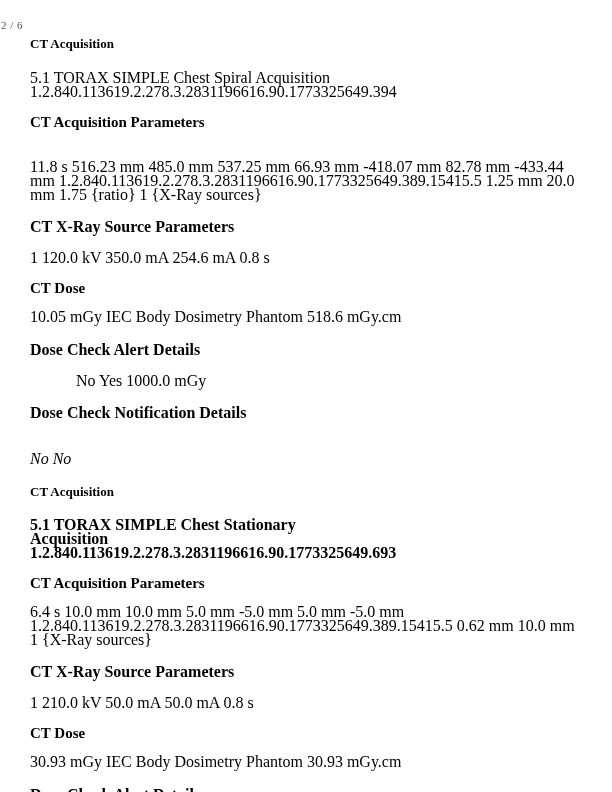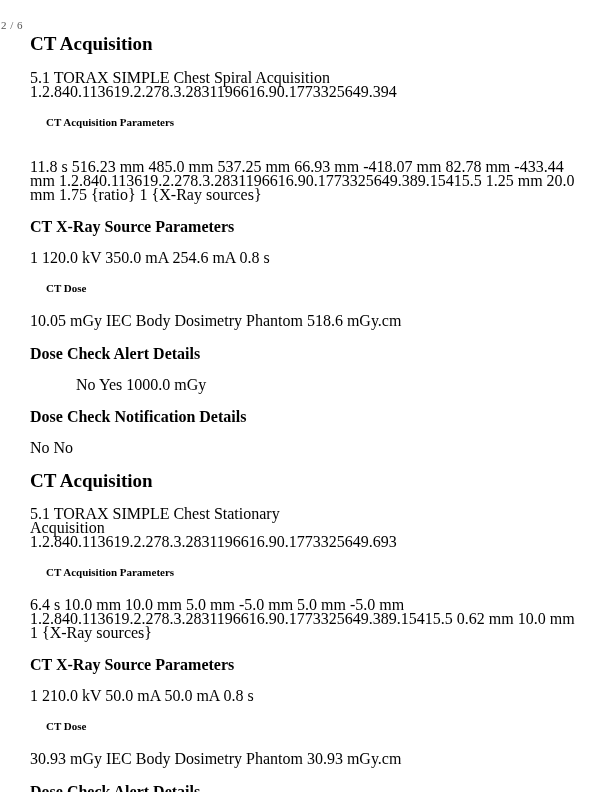--- a/index.html
+++ b/index.html
@@ -24,29 +24,29 @@
       font-family: "Liberation Serif", serif;
       letter-spacing: 0.5px;
     }
     .content {
       position: absolute;
       left: 30px;
       top: 30px;
       width: 545px;
     }
     h1 {
-      font-size: 19px;
+      font-size: 13px;
       font-weight: bold;
       margin: 0;
       line-height: 24px;
     }
     h2 {
-      font-size: 11px;
+      font-size: 15px;
       font-weight: bold;
-      margin: 16px;
+      margin: 0;
       line-height: 19px;
     }
     h3 {
       font-size: 16px;
       font-weight: bold;
       margin: 0;
       line-height: 15px;
     }
     p {
       font-size: 16px;
@@ -70,24 +70,24 @@
   <h3 style="margin-top:17px;">CT X-Ray Source Parameters</h3>
   <p style="margin-top:17px;">1 120.0 kV 350.0 mA 254.6 mA 0.8 s</p>
 
   <h2 style="margin-top:14px;">CT Dose</h2>
   <p style="margin-top:12px;">10.05 mGy IEC Body Dosimetry Phantom 518.6 mGy.cm</p>
 
   <h3 style="margin-top:18px;">Dose Check Alert Details</h3>
   <p style="margin-top:17px;margin-left:46px;">No Yes 1000.0 mGy</p>
 
   <h3 style="margin-top:17px;">Dose Check Notification Details</h3>
-  <p style="margin-top:17px;">No No</p>
+  <p style="margin-top:32px;font-style:italic;">No No</p>
 
   <h1 style="margin-top:14px;">CT Acquisition</h1>
-  <p style="margin-top:14px; width:300px;">5.1 TORAX SIMPLE Chest Stationary Acquisition 1.2.840.113619.2.278.3.2831196616.90.1773325649.693</p>
+  <p style="margin-top:14px; width:300px;font-weight:bold;">5.1 TORAX SIMPLE Chest Stationary Acquisition 1.2.840.113619.2.278.3.2831196616.90.1773325649.693</p>
 
   <h2 style="margin-top:14px;">CT Acquisition Parameters</h2>
   <p style="margin-top:12px;">6.4 s 10.0 mm 10.0 mm 5.0 mm -5.0 mm 5.0 mm -5.0 mm 1.2.840.113619.2.278.3.2831196616.90.1773325649.389.15415.5 0.62 mm 10.0 mm 1 {X-Ray sources}</p>
 
   <h3 style="margin-top:17px;">CT X-Ray Source Parameters</h3>
   <p style="margin-top:17px;">1 210.0 kV 50.0 mA 50.0 mA 0.8 s</p>
 
   <h2 style="margin-top:14px;">CT Dose</h2>
   <p style="margin-top:12px;">30.93 mGy IEC Body Dosimetry Phantom 30.93 mGy.cm</p>
 

